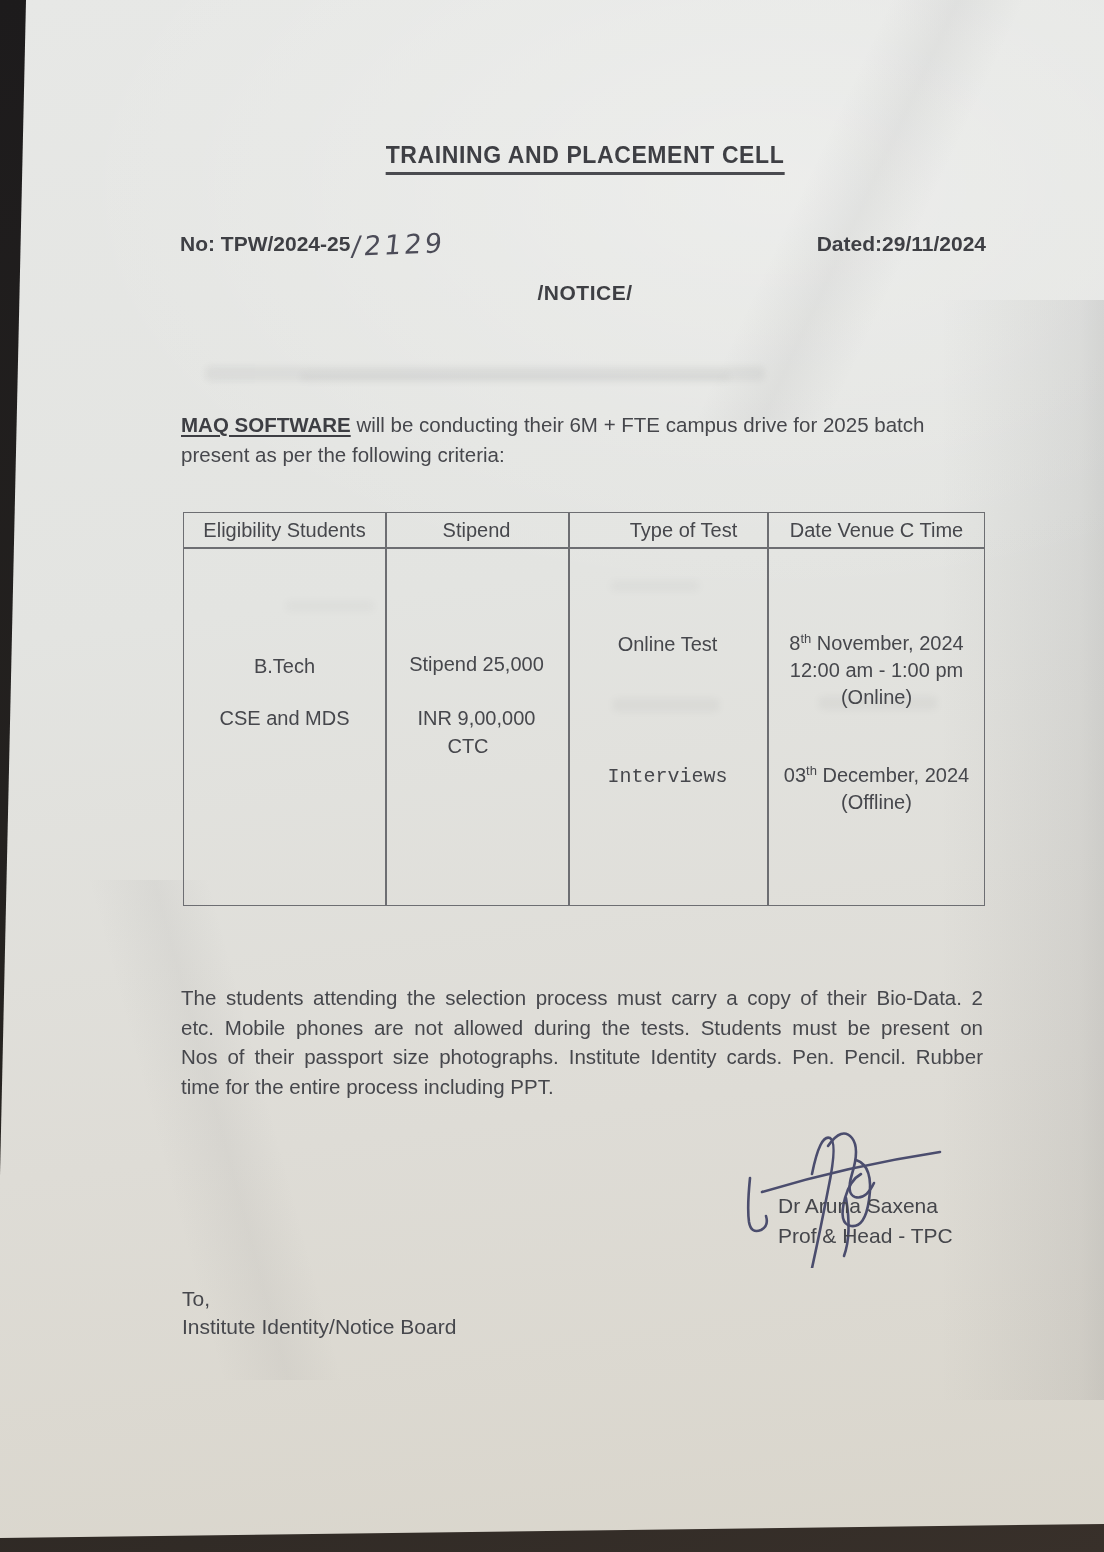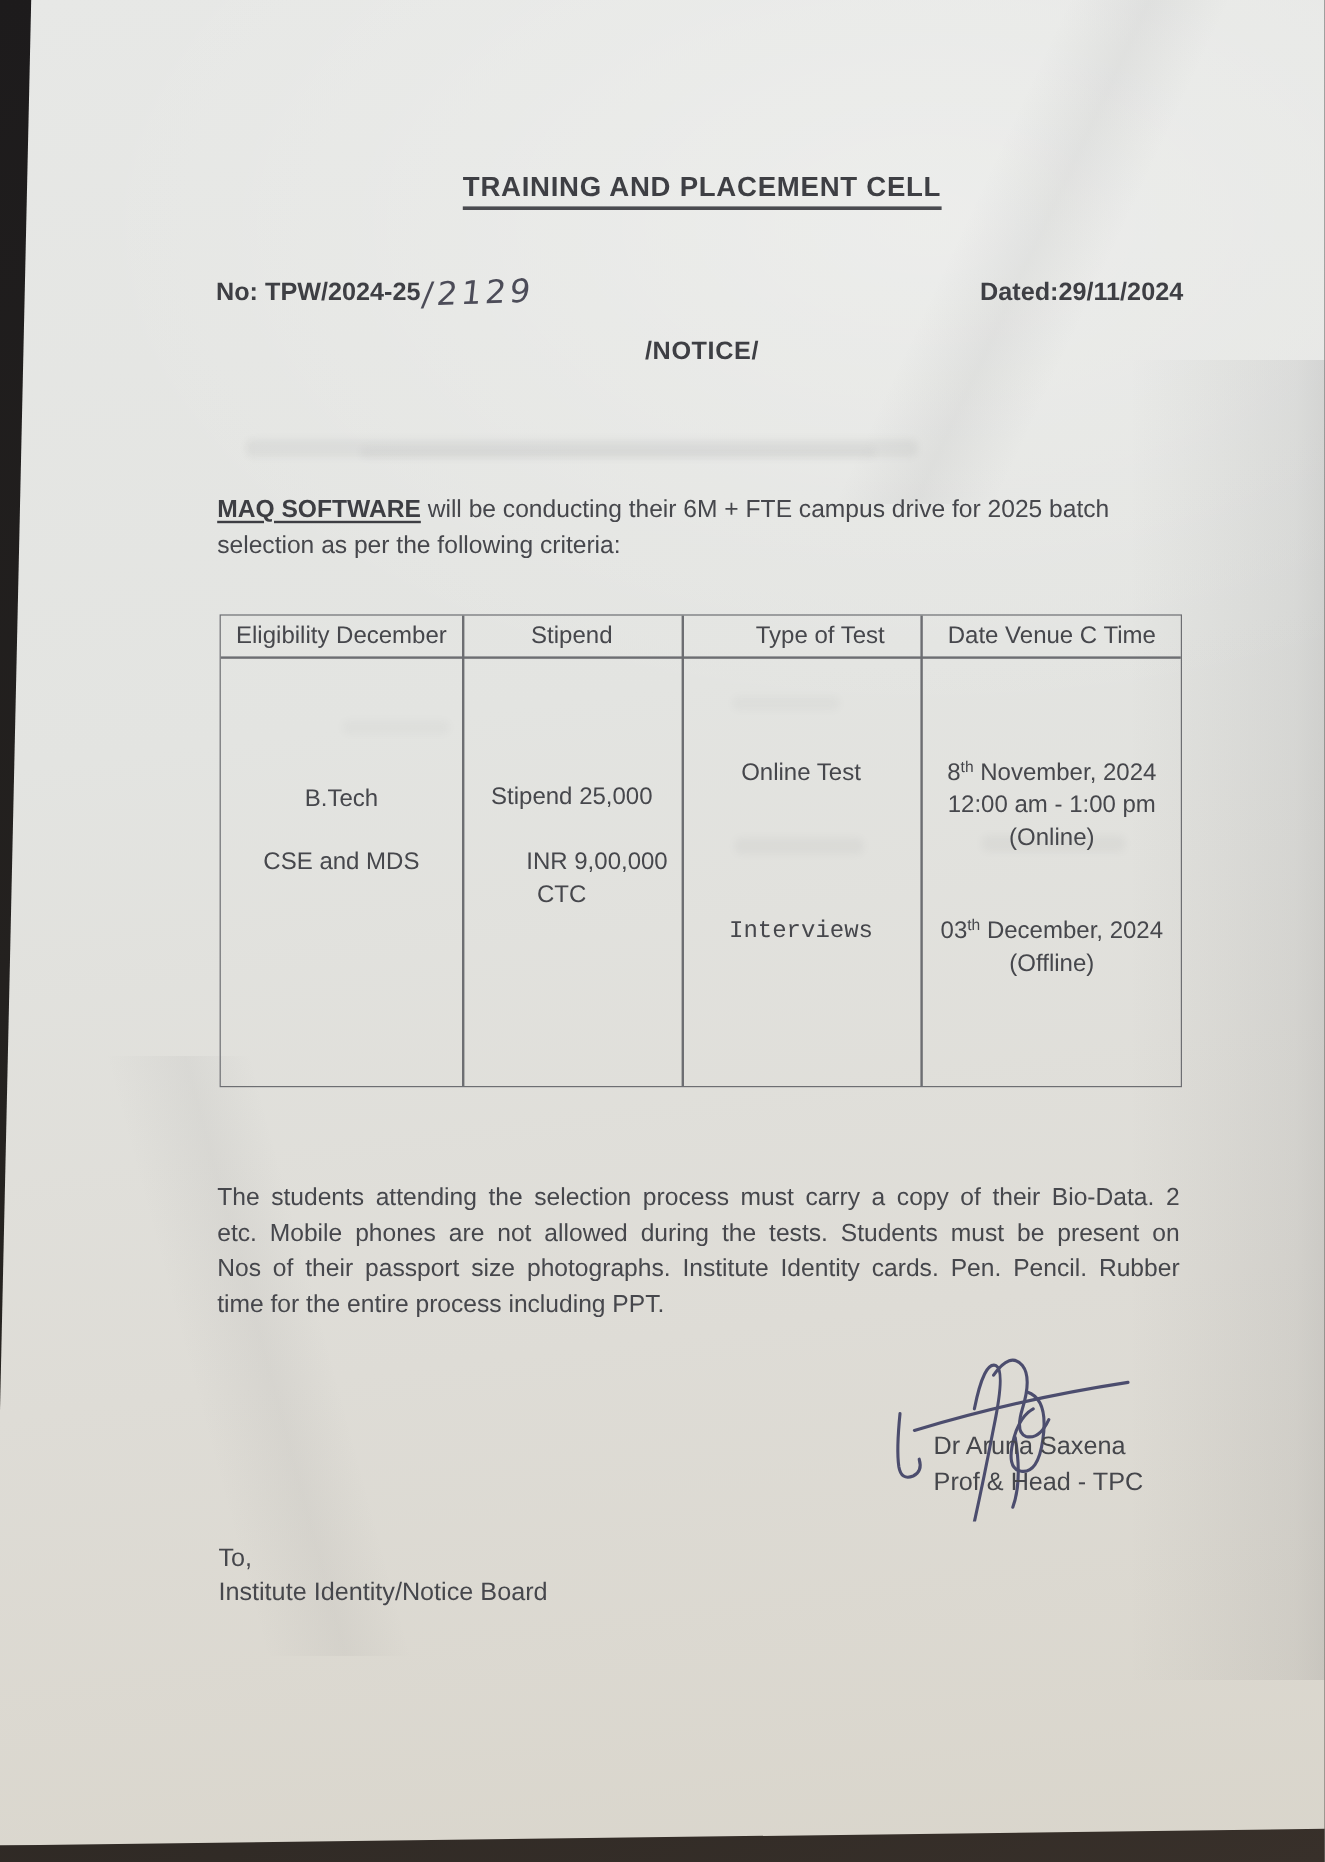--- a/index.html
+++ b/index.html
@@ -83,39 +83,39 @@
 
     <div class="abs ref-label">
       <span>No: TPW/2024-25</span><span class="handwritten">/2129</span>
     </div>
     <div class="abs dated">Dated:29/11/2024</div>
 
     <div class="abs notice-heading">/NOTICE/</div>
 
     <div class="abs intro">
       <span class="brand">MAQ SOFTWARE</span><span> will be conducting their 6M + FTE campus drive for 2025 batch</span><br>
-      <span>selection as per the following criteria:</span>
+      <span>present as per the following criteria:</span>
     </div>
 
     <div class="abs crit-table">
       <div class="col-line" style="left:201px;"></div>
       <div class="col-line" style="left:384px;"></div>
       <div class="col-line" style="left:583px;"></div>
       <div class="hdr-line"></div>
 
-      <div class="th" style="left:0;width:201px;">Eligibility December</div>
+      <div class="th" style="left:0;width:201px;">Eligibility Students</div>
       <div class="th" style="left:201px;width:183px;">Stipend</div>
       <div class="th" style="left:384px;width:199px;padding-left:16px;">Type of Test</div>
       <div class="th" style="left:583px;width:219px;">Date Venue C Time</div>
 
       <div class="cell-text" style="left:0;width:201px;top:140px;">B.Tech</div>
       <div class="cell-text" style="left:0;width:201px;top:192px;">CSE and MDS</div>
 
       <div class="cell-text" style="left:201px;width:183px;top:138px;">Stipend 25,000</div>
-      <div class="cell-text" style="left:201px;width:183px;top:192px;padding-left:21px;">INR 9,00,000</div>
+      <div class="cell-text" style="left:201px;width:183px;top:192px;">INR 9,00,000</div>
       <div class="cell-text" style="left:201px;width:166px;top:220px;">CTC</div>
 
       <div class="cell-text" style="left:384px;width:199px;top:118px;">Online Test</div>
       <div class="cell-text" style="left:384px;width:199px;top:250px;font-family:Liberation Mono, monospace;">Interviews</div>
 
       <div class="cell-text" style="left:583px;width:219px;top:112px;">
         <span>8</span><sup>th</sup><span> November, 2024</span><br>
         <span>12:00 am - 1:00 pm</span><br>
         <span>(Online)</span>
       </div>

